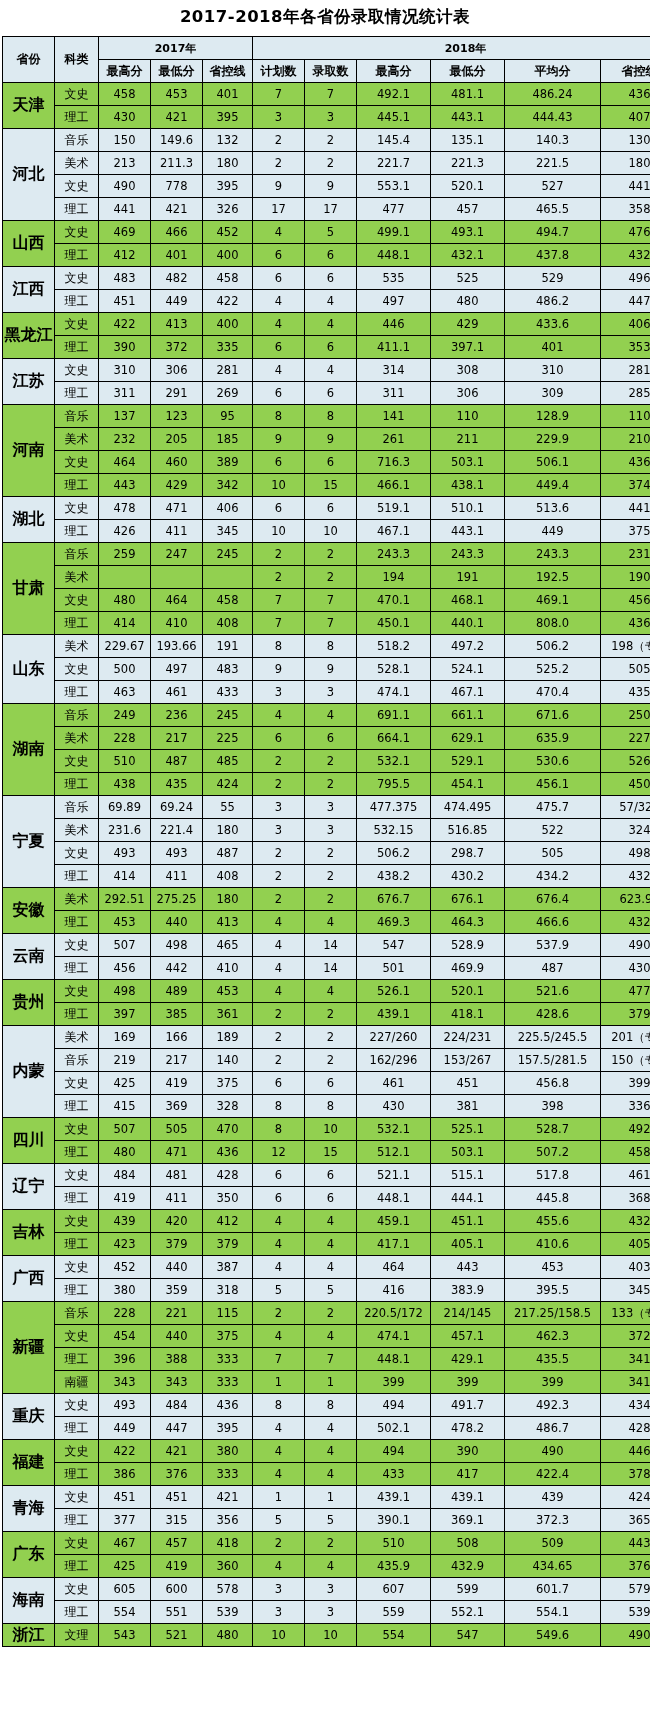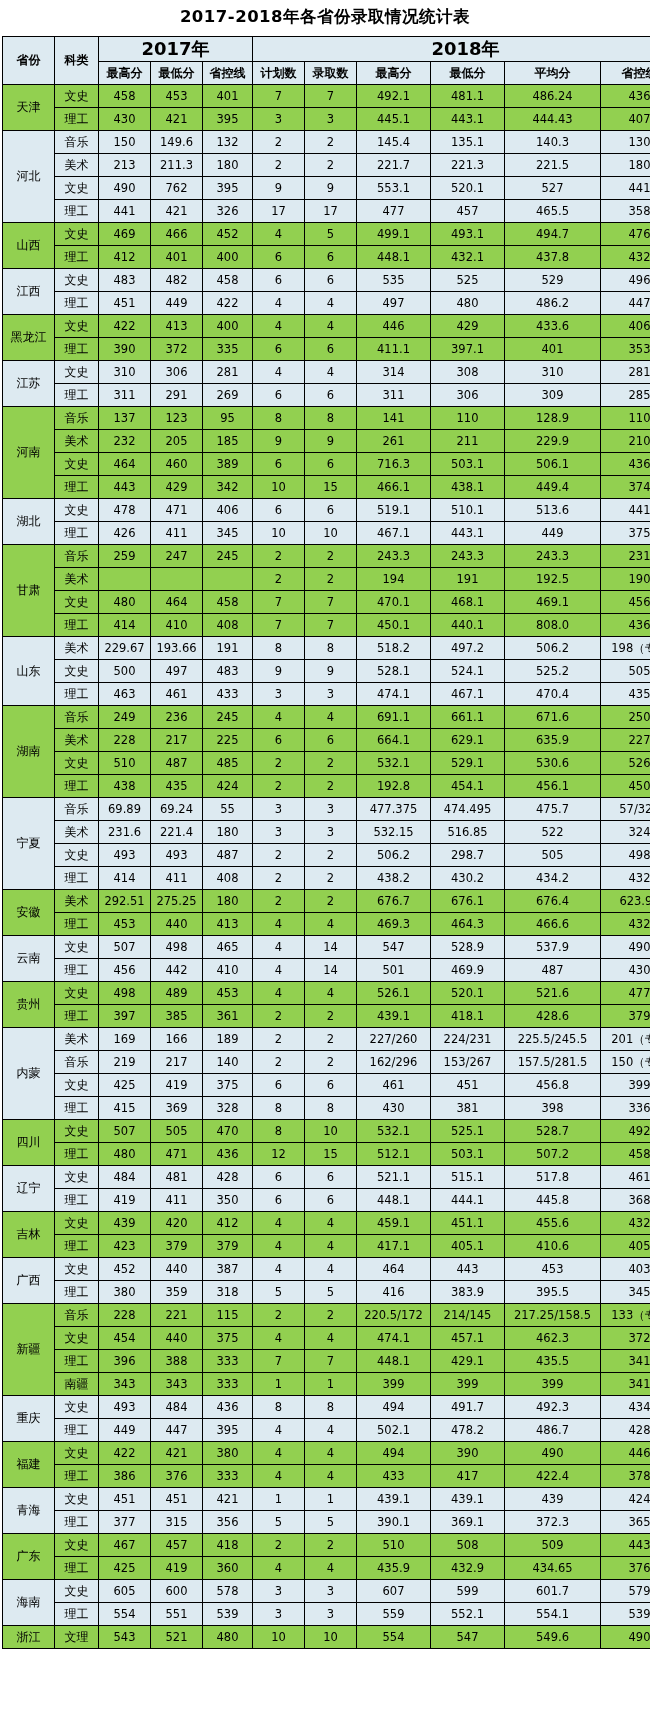--- a/index.html
+++ b/index.html
@@ -32,25 +32,25 @@
     padding:0 1px;
     color:#000;
     overflow:hidden;
     white-space:nowrap;
   }
   thead th{
     background:#ddeaf1;
     font-weight:bold;
     font-size:12px;
   }
-  thead th.grp{font-size:18px;}
+  thead th.grp{font-size:11px;}
   tbody td{font-size:11.5px;}
   tr.blue td{background:#ddeaf1;}
   tr.green td{background:#92d050;}
-  td.prov{font-weight:normal;font-size:12px;}
+  td.prov{font-weight:bold;font-size:16px;}
   td.sub{font-size:12px;}
   
   col.c-prov{width:52px;}
   col.c-sub{width:44px;}
   col.c-h17{width:52px;}
   col.c-l17{width:52px;}
   col.c-s17{width:50px;}
   col.c-plan{width:52px;}
   col.c-adm{width:52px;}
   col.c-h18{width:74px;}
@@ -145,21 +145,21 @@
           <td>2</td>
           <td>2</td>
           <td>221.7</td>
           <td>221.3</td>
           <td>221.5</td>
           <td>180</td>
         </tr>
         <tr class="blue">
           <td class="sub">文史</td>
           <td>490</td>
-          <td>762</td>
+          <td>778</td>
           <td>395</td>
           <td>9</td>
           <td>9</td>
           <td>553.1</td>
           <td>520.1</td>
           <td>527</td>
           <td>441</td>
         </tr>
         <tr class="blue">
           <td class="sub">理工</td>
@@ -470,21 +470,21 @@
           <td>530.6</td>
           <td>526</td>
         </tr>
         <tr class="green">
           <td class="sub">理工</td>
           <td>438</td>
           <td>435</td>
           <td>424</td>
           <td>2</td>
           <td>2</td>
-          <td>192.8</td>
+          <td>795.5</td>
           <td>454.1</td>
           <td>456.1</td>
           <td>450</td>
         </tr>
         <tr class="blue">
           <td class="prov" rowspan="4">宁夏</td>
           <td class="sub">音乐</td>
           <td>69.89</td>
           <td>69.24</td>
           <td>55</td>

